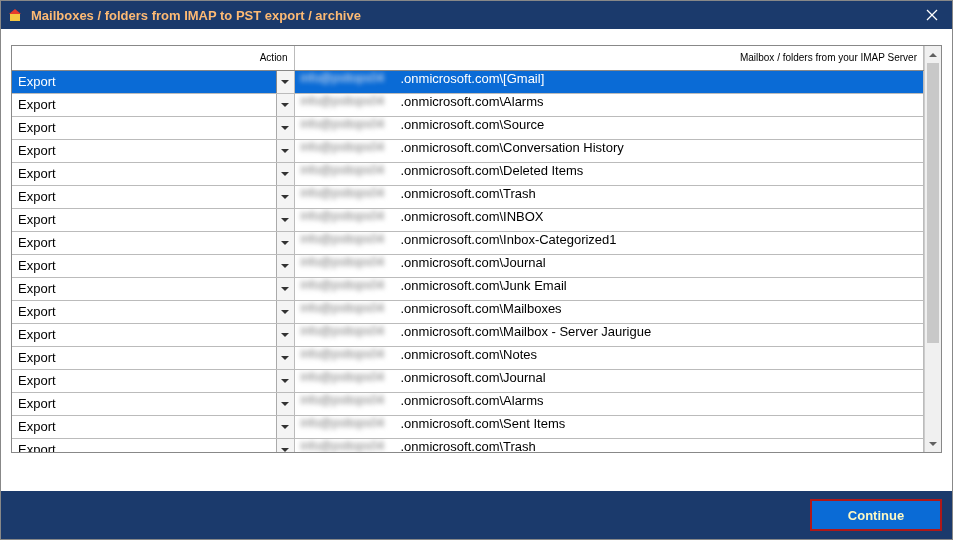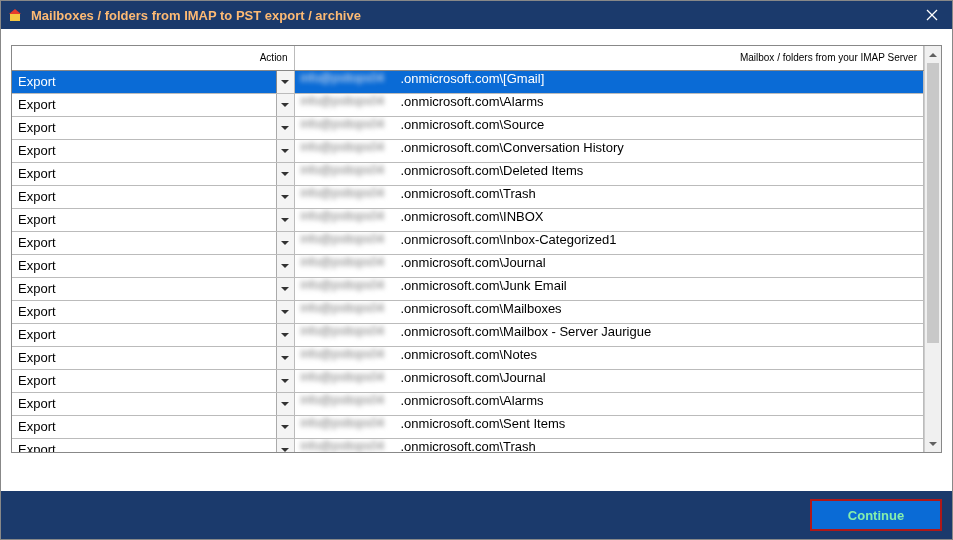--- a/index.html
+++ b/index.html
@@ -175,21 +175,21 @@
     background: #1b3a6c;
     display: flex;
     align-items: center;
     justify-content: flex-end;
     padding: 0 10px;
   }
   .continue-btn {
     width: 132px;
     height: 32px;
     background: #0a6bd6;
-    color: #86efac;
+    color: #fef9c3;
     border: 2px solid #b01818;
     display: flex;
     align-items: center;
     justify-content: center;
     font-weight: 600;
     font-size: 13px;
     cursor: pointer;
   }
 </style>
 </head>

